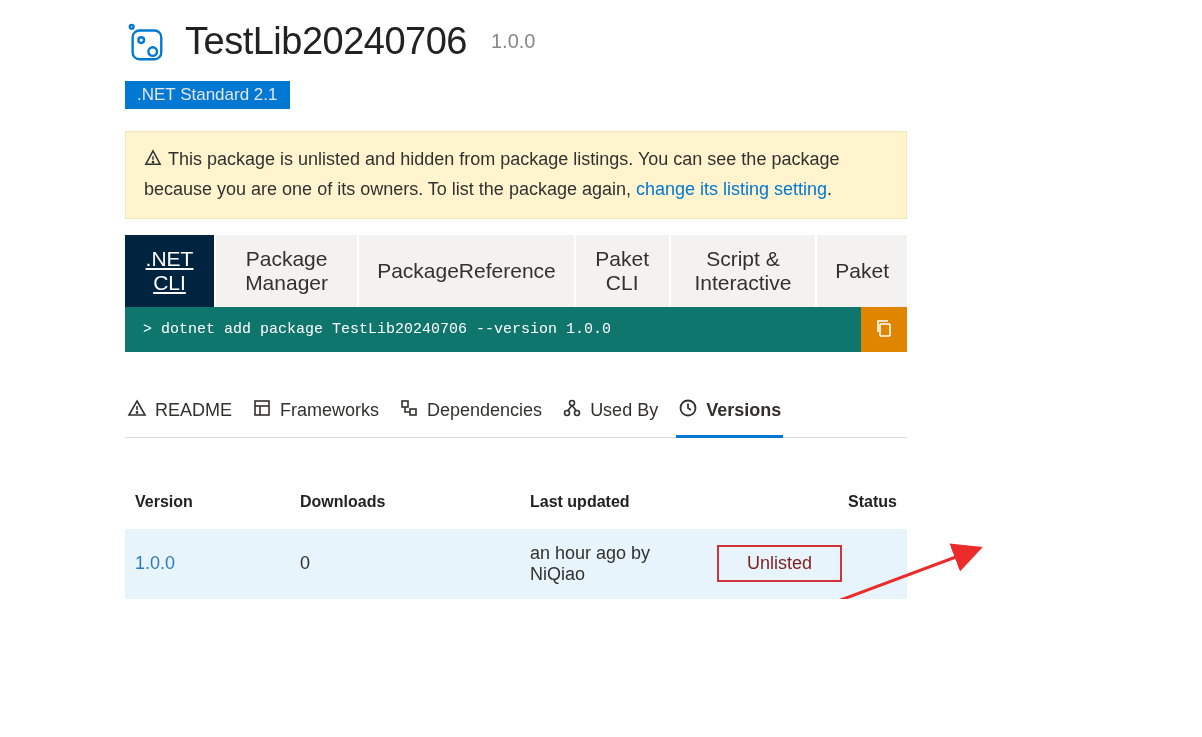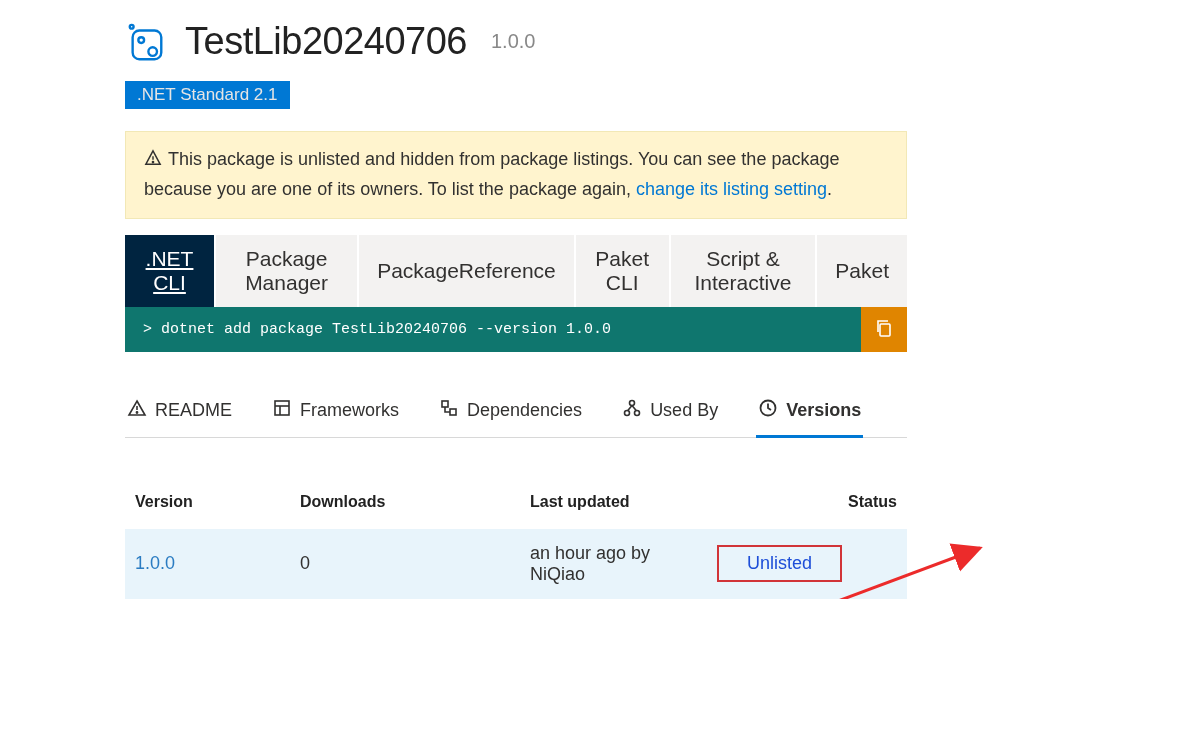--- a/index.html
+++ b/index.html
@@ -103,21 +103,21 @@
     background: #e08500;
     width: 46px;
     display: flex;
     align-items: center;
     justify-content: center;
     cursor: pointer;
     border: none;
   }
   .section-tabs {
     display: flex;
-    gap: 36px;
+    gap: 16px;
     border-bottom: 1px solid #d8d8d8;
     padding-bottom: 0;
   }
   .section-tab {
     display: flex;
     align-items: center;
     gap: 8px;
     font-size: 18px;
     color: #323130;
     padding: 6px 2px 12px 2px;
@@ -151,21 +151,21 @@
     color: #323130;
   }
   .versions-table td .ver-link {
     color: #2b7cc2;
     text-decoration: none;
   }
   .status-cell { padding-left: 58px; }
   .status-badge {
     display: inline-block;
     border: 2px solid #d13438;
-    color: #1d4ed8;
+    color: #7f1d1d;
     padding: 6px 28px;
     font-size: 18px;
   }
   .annotation-layer {
     position: absolute;
     left: 125px;
     top: 540px;
     width: 960px;
     height: 180px;
     pointer-events: none;

